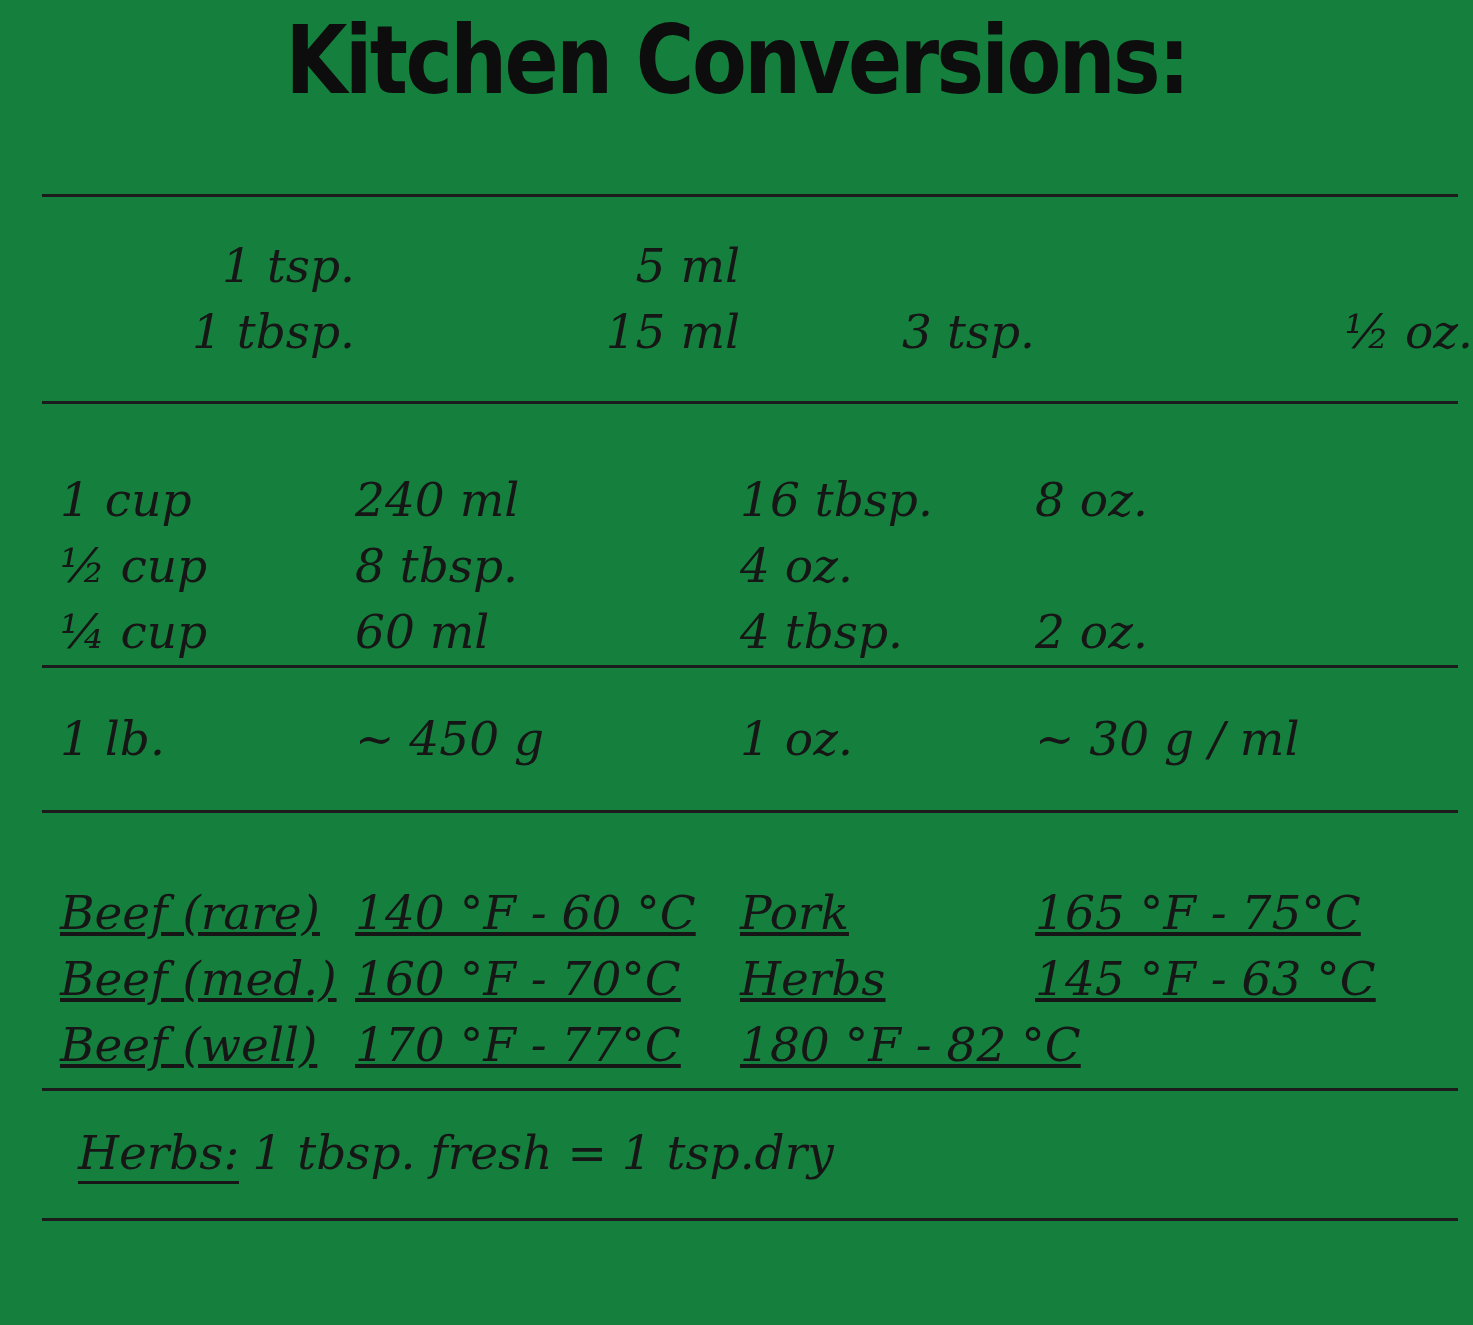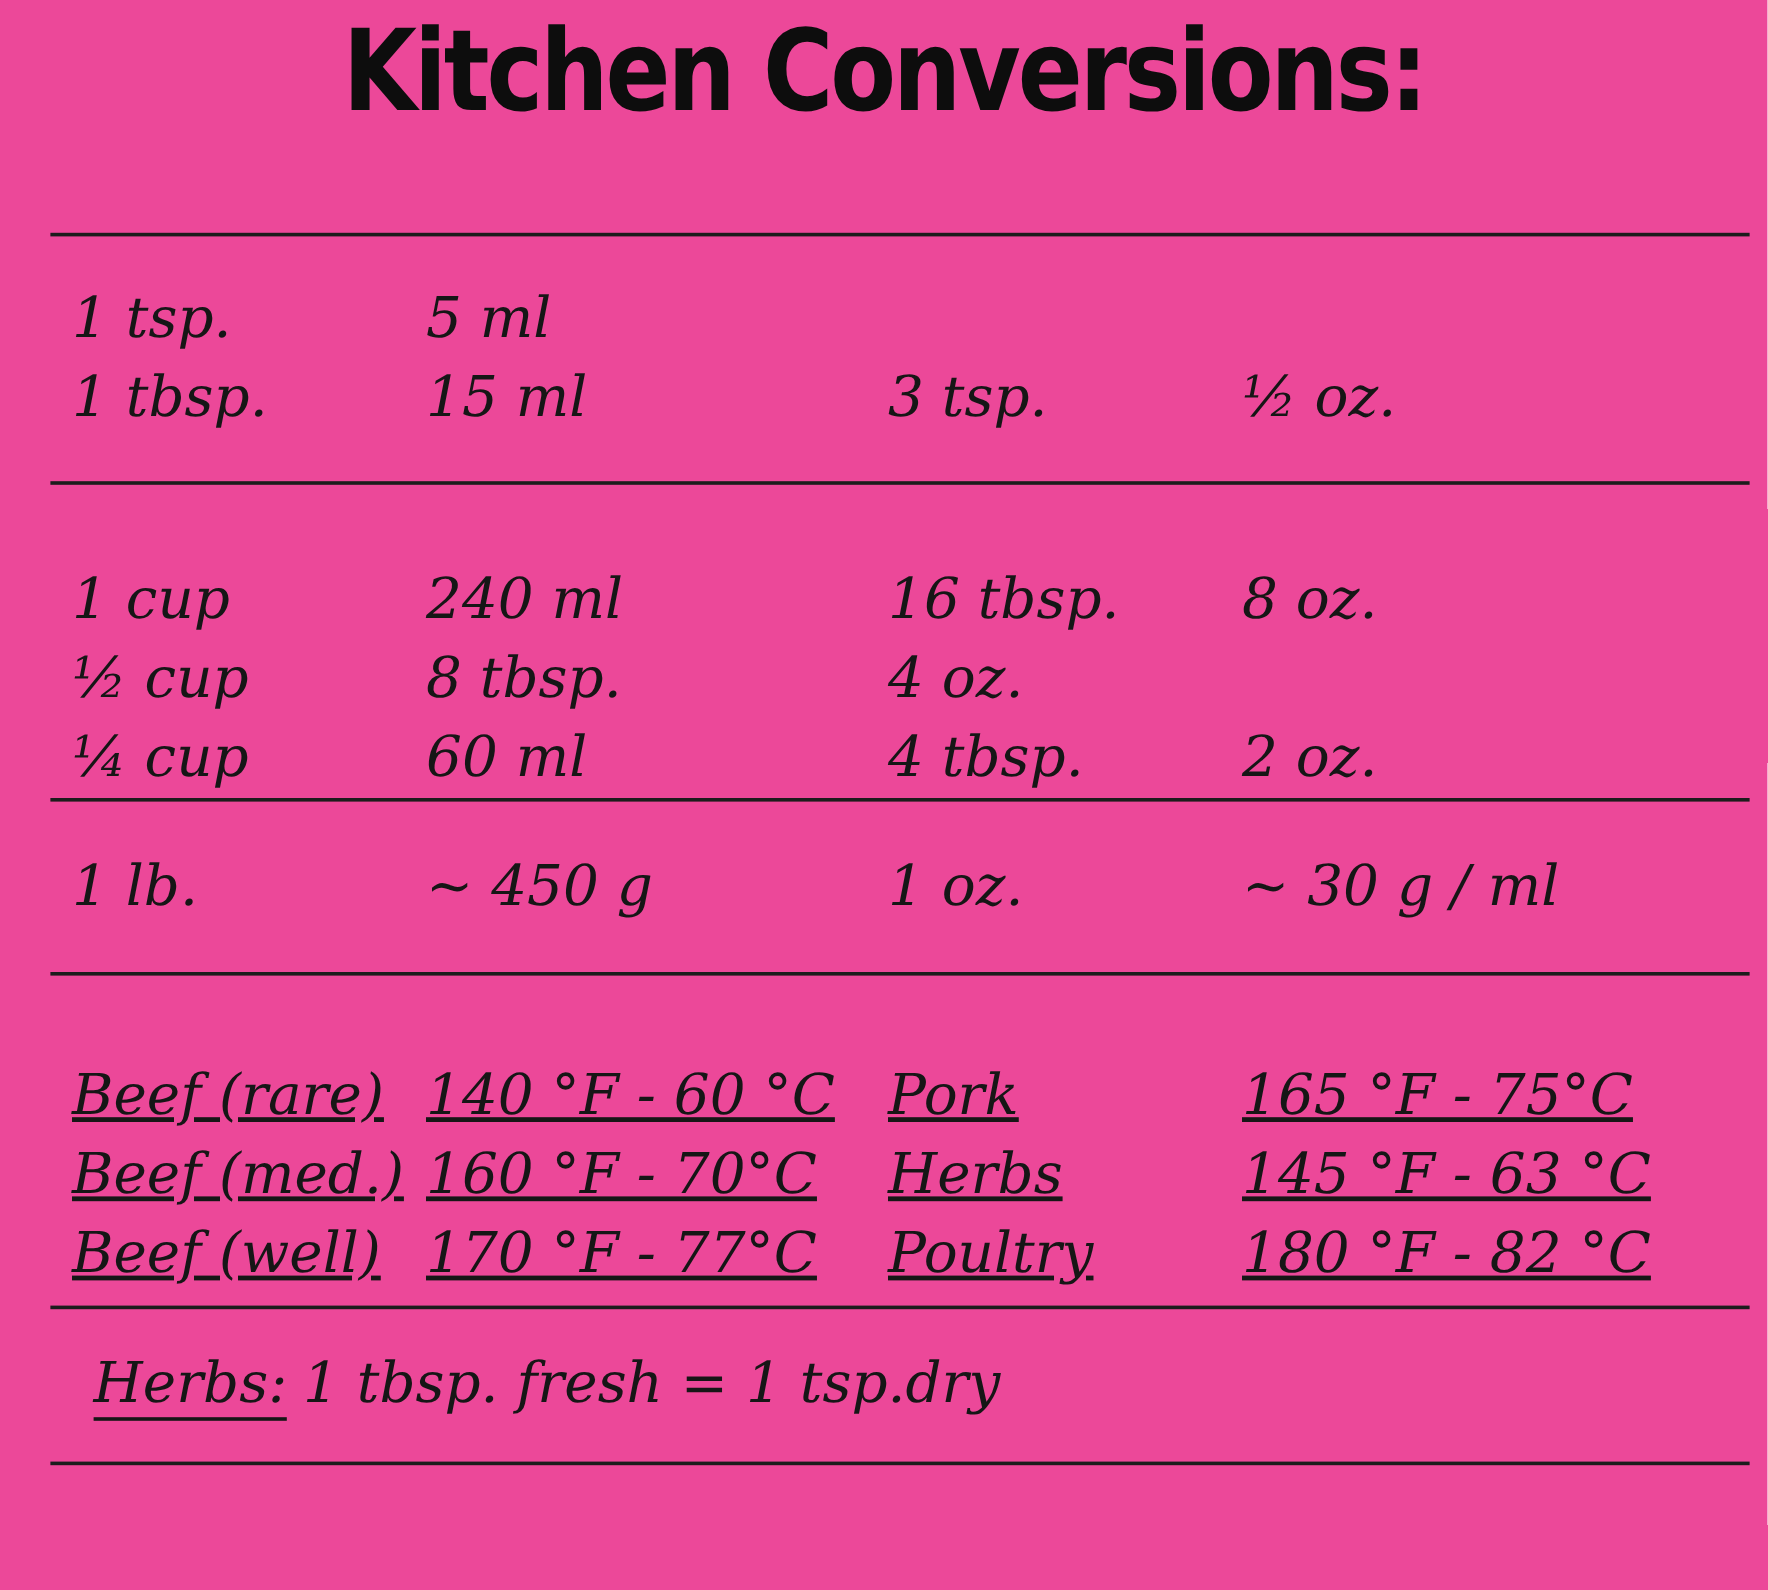--- a/index.html
+++ b/index.html
@@ -4,21 +4,21 @@
 <style>
   html, body {
     margin: 0;
     padding: 0;
     background: #ffffff;
   }
   .page {
     position: relative;
     width: 1473px;
     height: 1325px;
-    background: #ec4899;
+    background: #15803d;
     color: #161616;
     overflow: hidden;
     font-family: "DejaVu Serif", serif;
   }
 
   
   .title {
     position: absolute;
     top: 6px;
     left: 0;
@@ -56,21 +56,21 @@
   
   .sec {
     position: absolute;
     left: 0;
     width: 1473px;
     font-style: italic;
     font-size: 47px;
     line-height: 66px;
     color: #161616;
   }
-  .s1 { top: 233px; }
+  .s1 { top: 233px; text-align: right; }
   .s2 { top: 436px; margin-top: 31px; }
   .s3 { top: 706px; }
   .s4 { top: 880px; text-decoration: underline; }
   .s5 { top: 1120px; margin-left: 16px; }
 
   .row {
     display: grid;
     grid-template-columns: 295px 385px 295px 1fr;
     padding-left: 60px;
     height: 66px;
@@ -155,21 +155,20 @@
     </div>
     <div class="row">
       <span class="cell">Beef (med.)</span>
       <span class="cell">160 °F - 70°C</span>
       <span class="cell">Herbs</span>
       <span class="cell">145 °F - 63 °C</span>
     </div>
     <div class="row">
       <span class="cell">Beef (well)</span>
       <span class="cell">170 °F - 77°C</span>
-      <span class="cell">Poultry</span>
       <span class="cell">180 °F - 82 °C</span>
     </div>
   </section>
 
   <section class="sec s5">
     <div class="herbs-line">
       <span class="herbs-label">Herbs:</span><span class="herbs-rest">1 tbsp. fresh = 1 tsp.dry</span>
     </div>
   </section>
 

